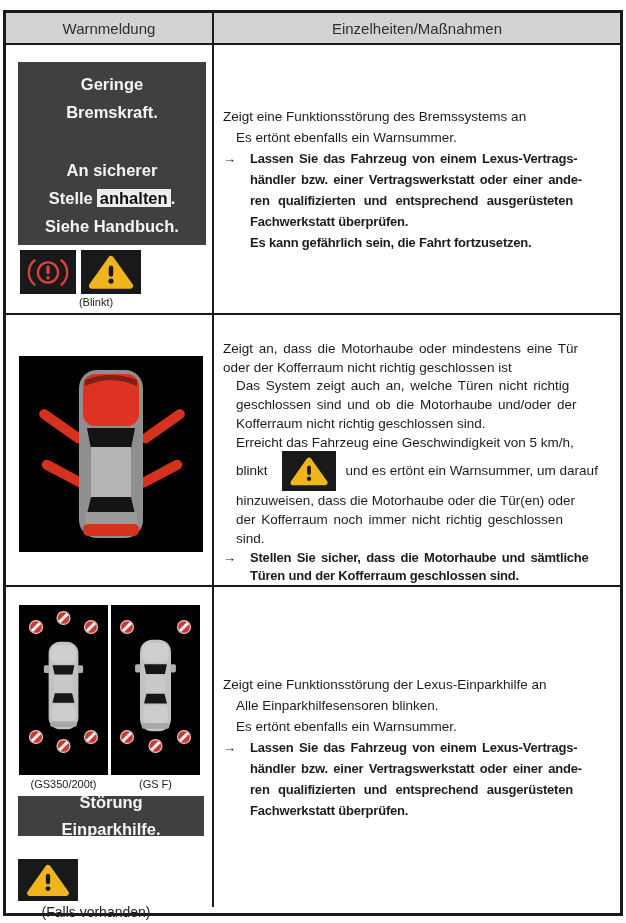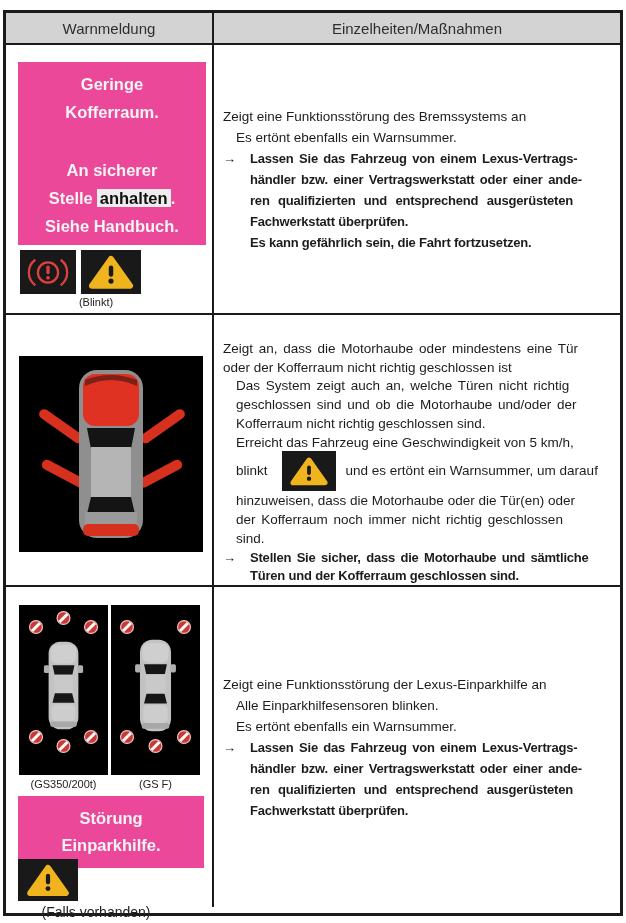--- a/index.html
+++ b/index.html
@@ -31,28 +31,28 @@
   .b{font-weight:bold;font-size:13px;letter-spacing:-0.2px;}
   .arrowline{display:flex;}
   .ar{flex:0 0 27px;width:27px;font-weight:bold;}
   .hang{padding-left:27px;}
   .st{word-spacing:2px;}
   .st2{word-spacing:5px;}
   .iconline{display:flex;align-items:center;height:40px;}
   .iconline .gap1{width:14px;}
   .iconline .gap2{width:10px;}
   
-  .lcd{position:absolute;background:#ec4899;color:#f4f4f4;text-align:center;
+  .lcd{position:absolute;background:#404040;color:#f4f4f4;text-align:center;
        font-weight:600;}
   .lcd1{left:12px;top:17px;width:188px;height:183px;font-size:16.5px;
         line-height:28px;padding-top:8px;box-sizing:border-box;}
   .lcd-gap{height:30px;}
   .hl{background:#ededed;color:#111;padding:0 3px;}
   .pre{margin-right:4px;}
-  .lcd3{left:12px;top:209px;width:186px;height:72px;font-size:16.5px;
+  .lcd3{left:12px;top:209px;width:186px;height:40px;font-size:16.5px;
         line-height:27px;display:flex;flex-direction:column;justify-content:center;}
   
   .sq{position:absolute;background:#191919;display:flex;align-items:center;
       justify-content:center;}
   .sq-brake{left:14px;top:205px;width:56px;height:44px;}
   .sq-tri1{left:75px;top:205px;width:60px;height:44px;}
   .sq-tri3{left:12px;top:272px;width:60px;height:42px;}
   .mini-tri{flex:0 0 54px;width:54px;height:40px;background:#191919;display:flex;
             align-items:center;justify-content:center;}
   .cap{position:absolute;font-size:11px;color:#222;text-align:center;}
@@ -107,21 +107,21 @@
 
     <div class="thead">
       <div class="th th-left">Warnmeldung</div>
       <div class="th th-right">Einzelheiten/Maßnahmen</div>
     </div>
 
     <div class="row row1">
       <div class="cell-l">
         <div class="lcd lcd1">
           <div>Geringe</div>
-          <div>Kofferraum.</div>
+          <div>Bremskraft.</div>
           <div class="lcd-gap"></div>
           <div>An sicherer</div>
           <div>
             <span class="pre">Stelle</span><span class="hl">anhalten</span><span>.</span>
           </div>
           <div>Siehe Handbuch.</div>
         </div>
         <div class="sq sq-brake">
           <svg width="50" height="39" viewBox="0 0 57 44">
               <use href="#sym-brake"></use>

